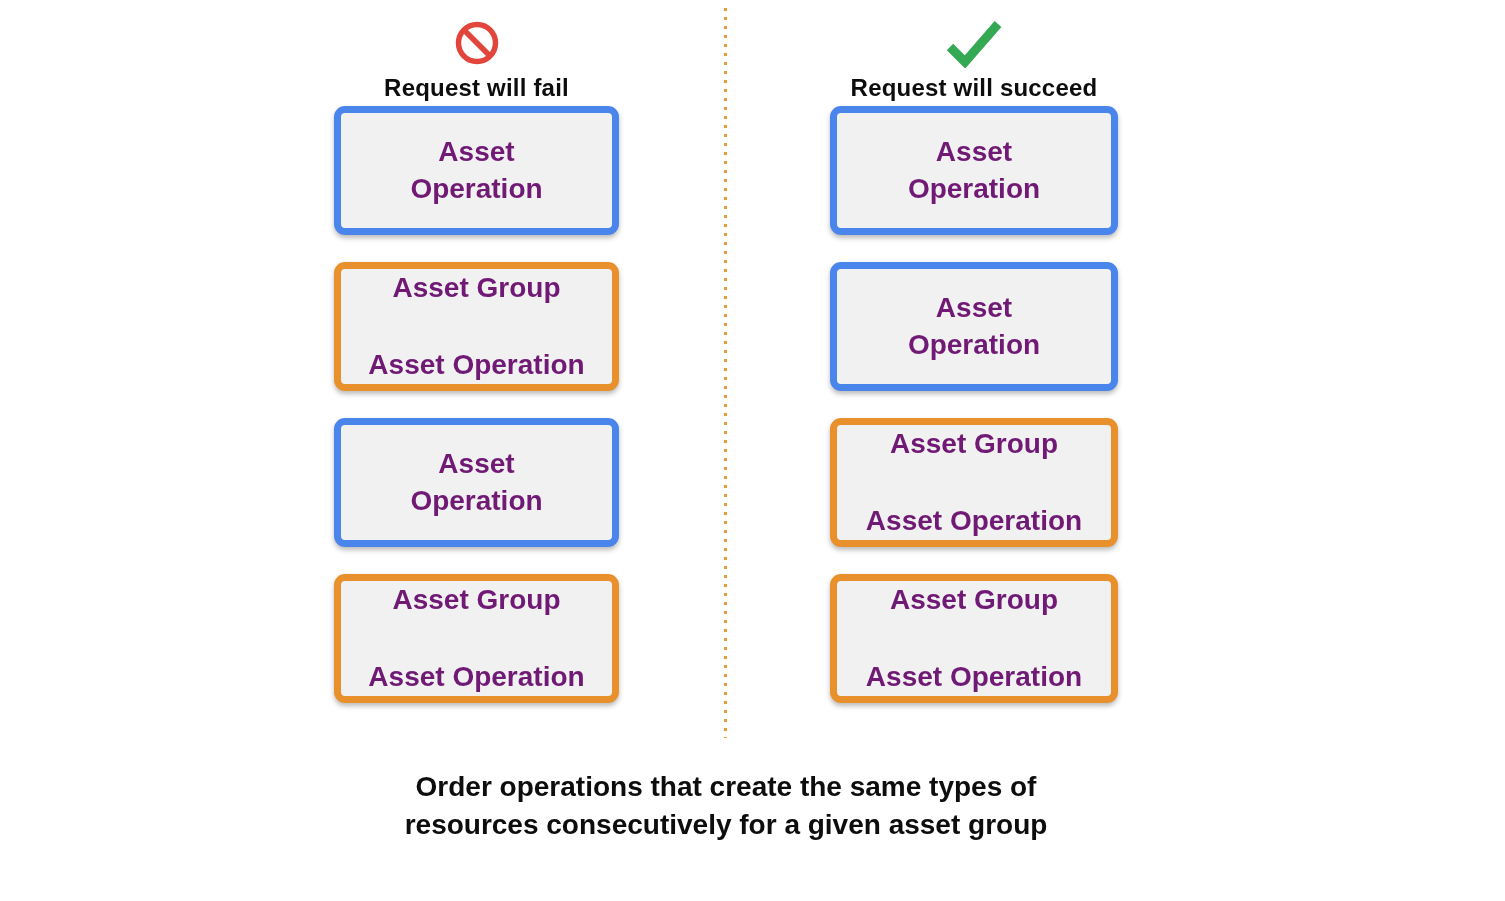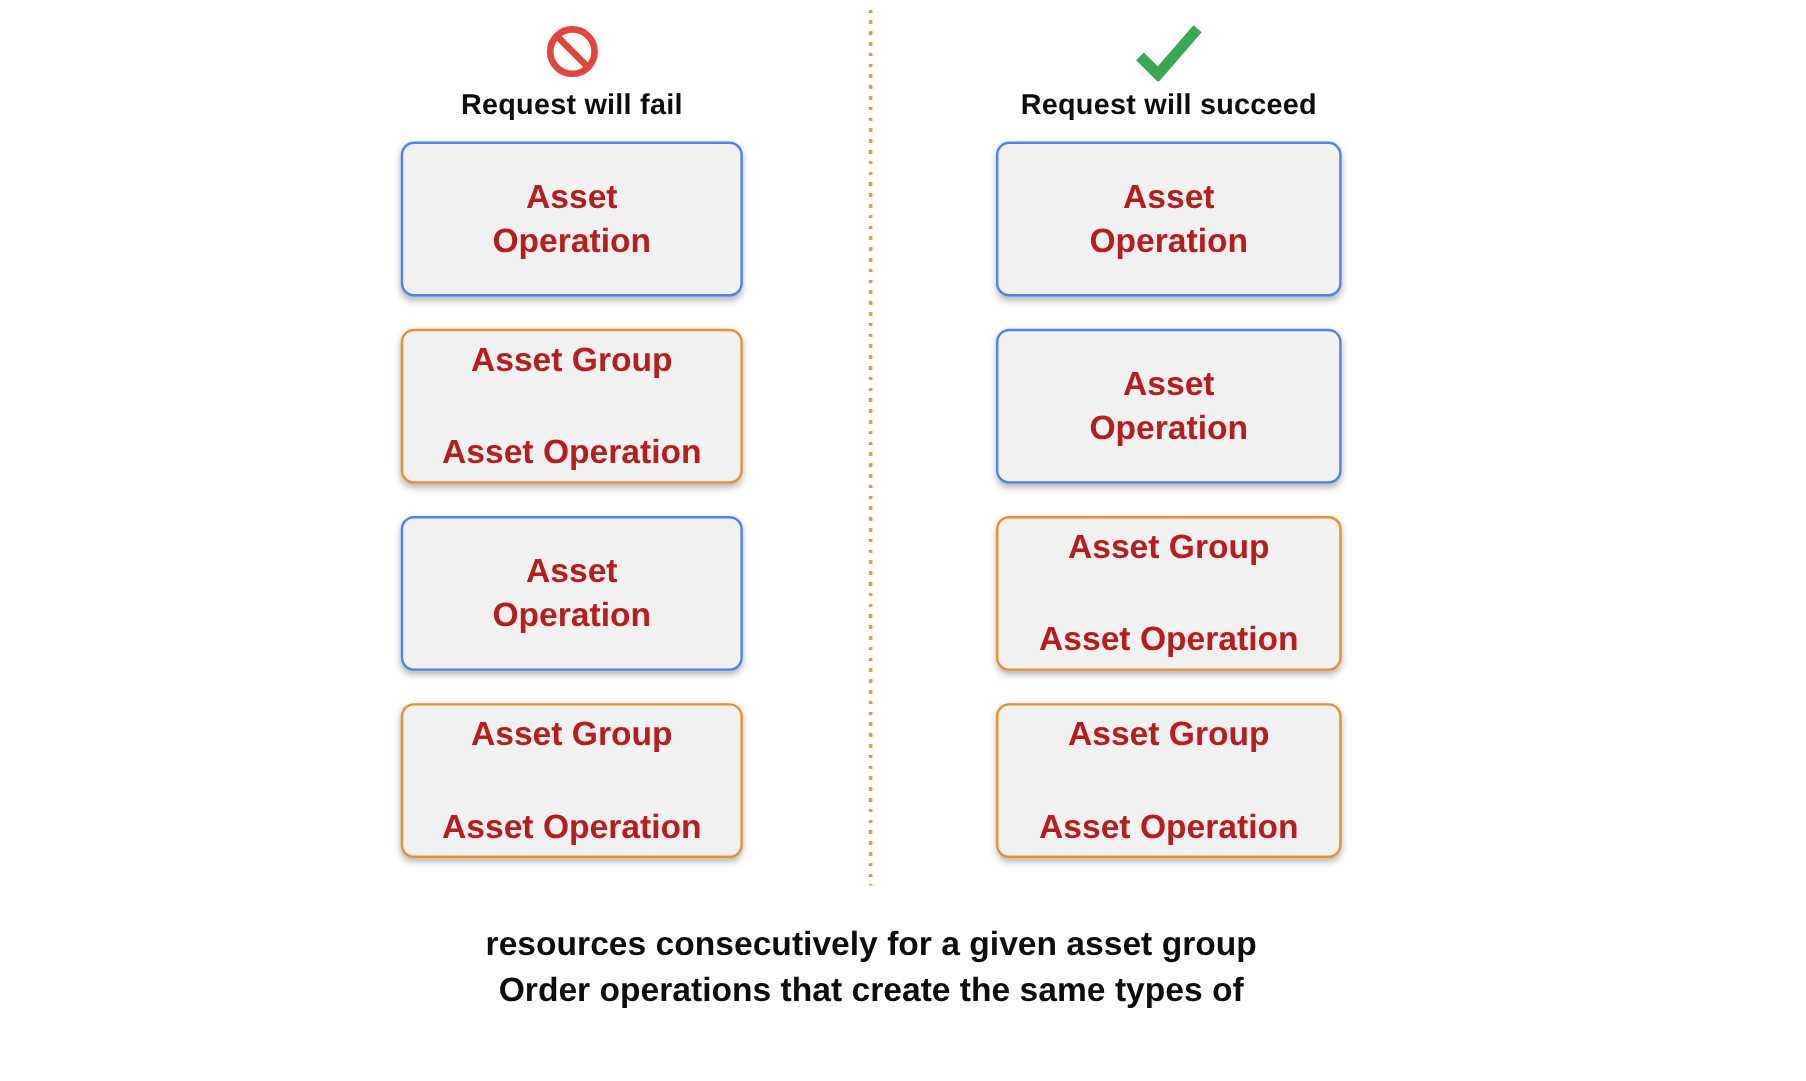--- a/index.html
+++ b/index.html
@@ -32,47 +32,47 @@
     display: flex;
     align-items: center;
     justify-content: center;
   }
   .col-title {
     font-size: 24px;
     font-weight: bold;
     color: #0d0d0d;
     letter-spacing: 0.2px;
     margin-top: 2px;
-    margin-bottom: 16px;
+    margin-bottom: 4px;
     white-space: nowrap;
   }
 
   
   .boxes {
     display: flex;
     flex-direction: column;
     gap: 27px;
     width: 100%;
   }
   .box {
     box-sizing: border-box;
     width: 100%;
     height: 129px;
     background: #f1f1f1;
-    border: 2px solid #0369a1;
+    border: 7px solid #0369a1;
     border-radius: 11px;
     box-shadow: 0 3px 5px rgba(60,60,60,0.35);
     display: flex;
     flex-direction: column;
     align-items: center;
     justify-content: center;
     text-align: center;
     font-size: 28px;
     font-weight: bold;
-    color: #b91c1c;
+    color: #701a75;
     line-height: 1.31;
   }
   .box.asset       { border-color: #4a85ec; }
   .box.asset-group { border-color: #e8912c; gap: 40px; }
 
   
   .divider {
     position: absolute;
     left: 724px;
     top: 8px;
@@ -156,17 +156,17 @@
         <span>Asset Operation</span>
       </div>
       <div class="box asset-group">
         <span>Asset Group</span>
         <span>Asset Operation</span>
       </div>
     </div>
   </div>
 
   <div class="caption">
+    <div>Order operations that create the same types of</div>
     <div>resources consecutively for a given asset group</div>
-    <div>Order operations that create the same types of</div>
   </div>
 
 </div>
 
 </body></html>

